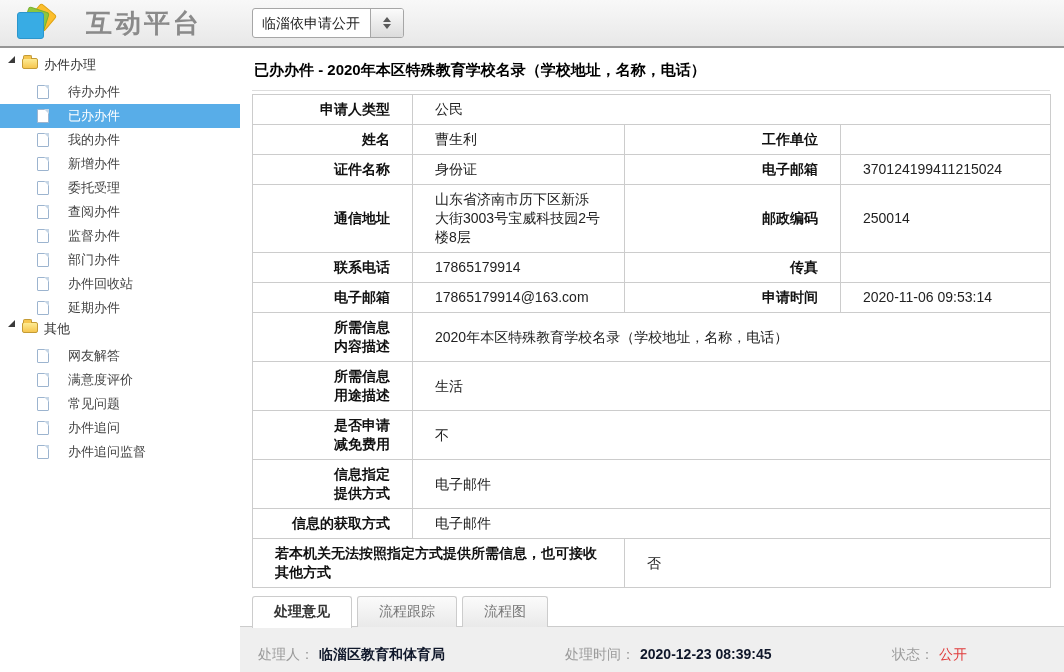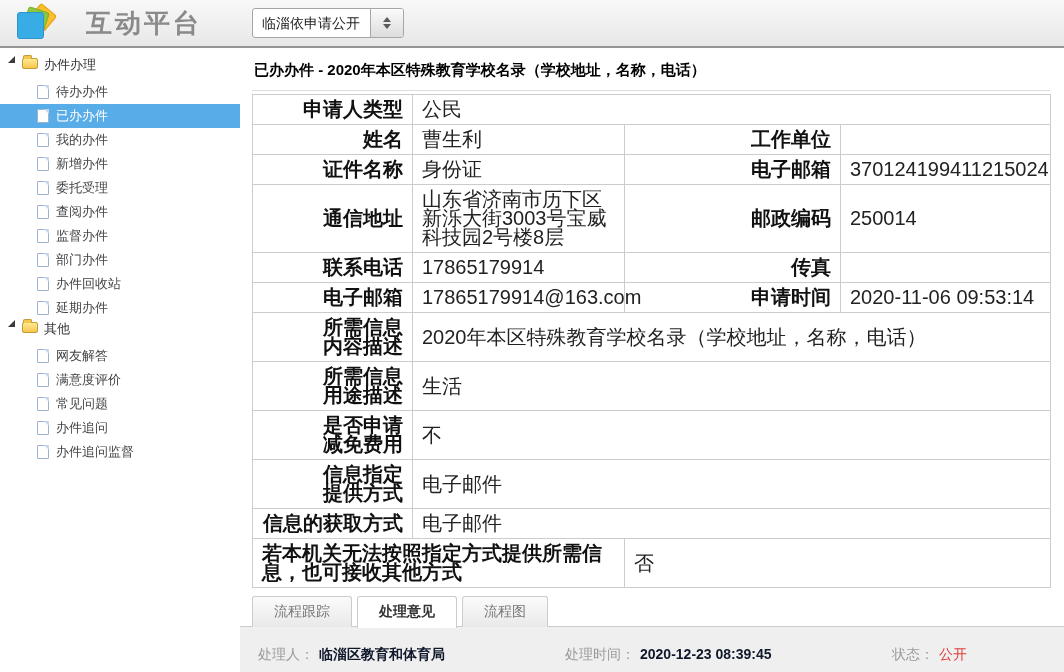--- a/index.html
+++ b/index.html
@@ -27,33 +27,33 @@
   .body-row{display:flex;height:622px;align-items:stretch}
 
   
   .sidebar{width:240px;flex-shrink:0;padding-top:8px;background:#fff}
   .tree-group{display:flex;align-items:flex-start;height:24px;padding-left:8px;gap:6px;font-size:13px;color:#333;cursor:pointer}
   .expander{width:0;height:0;border-bottom:7px solid #3a3a3a;border-left:7px solid transparent;margin-right:1px}
   .folder-icon{width:16px;height:11px;background:linear-gradient(#fdeb94,#f6c64f);border:1px solid #c49b35;
                border-radius:2px;position:relative;flex-shrink:0;margin-top:2px}
   .folder-icon::before{content:"";position:absolute;top:-4px;left:0;width:7px;height:3px;background:#f6c64f;
                border:1px solid #c49b35;border-bottom:none;border-radius:2px 2px 0 0}
-  .tree-item{display:flex;align-items:center;height:24px;padding-left:37px;gap:7px;font-size:13px;color:#444;cursor:pointer}
+  .tree-item{display:flex;align-items:center;height:24px;padding-left:37px;gap:19px;font-size:13px;color:#444;cursor:pointer}
   .tree-item.selected{background:#58ade8;color:#fff}
   .doc-icon{width:12px;height:14px;background:#fff;border:1px solid #9cb4cf;border-radius:1px;position:relative;flex-shrink:0}
   .doc-icon::after{content:"";position:absolute;top:-1px;right:-1px;width:0;height:0;
                border-left:5px solid transparent;border-top:5px solid #c6d6e6}
 
   
   .main{flex:1;display:flex;flex-direction:column;min-width:0}
   .main-top{padding:0 14px 0 12px;position:relative;z-index:2}
   .page-title{font-size:15px;font-weight:bold;color:#000;padding:13px 2px 10px;border-bottom:1px solid #ddd}
 
   table.detail{width:798px;border-collapse:collapse;table-layout:fixed;margin-top:3px}
-  table.detail th,table.detail td{border:1px solid #ccc;font-size:20px;line-height:19px;padding:5px 9px;vertical-align:middle}
+  table.detail th,table.detail td{border:1px solid #ccc;font-size:14px;line-height:19px;padding:5px 22px;vertical-align:middle}
   table.detail th{font-weight:bold;text-align:right;color:#111;white-space:pre-line}
   table.detail td{text-align:left;color:#222}
   table.detail th.wide-label{text-align:left;white-space:normal}
 
   
   .tabs{display:flex;gap:5px;margin-top:8px;position:relative;z-index:3}
   .tab{padding:6px 21px;font-size:14px;color:#777;cursor:pointer;border:1px solid #ccc;border-bottom:none;
        border-radius:3px 3px 0 0;background:linear-gradient(#fbfbfb,#e9e9e9)}
   .tab.active{background:#fff;color:#333;font-weight:bold;margin-bottom:-1px;padding-bottom:7px}
 
@@ -233,22 +233,22 @@
               <td colspan="3">电子邮件</td>
             </tr>
             <tr>
               <th class="wide-label" colspan="2">若本机关无法按照指定方式提供所需信息，也可接收其他方式</th>
               <td colspan="2">否</td>
             </tr>
           </tbody>
       </table>
 
       <div class="tabs">
+          <div class="tab active">处理意见</div>
           <div class="tab">流程跟踪</div>
-          <div class="tab active">处理意见</div>
           <div class="tab">流程图</div>
         </div>
     </div>
 
     <div class="panel">
       <div class="meta-row">
         <div class="meta-1">
           <span class="meta-label">处理人：</span><span class="meta-value">临淄区教育和体育局</span>
         </div>
         <div class="meta-2">

